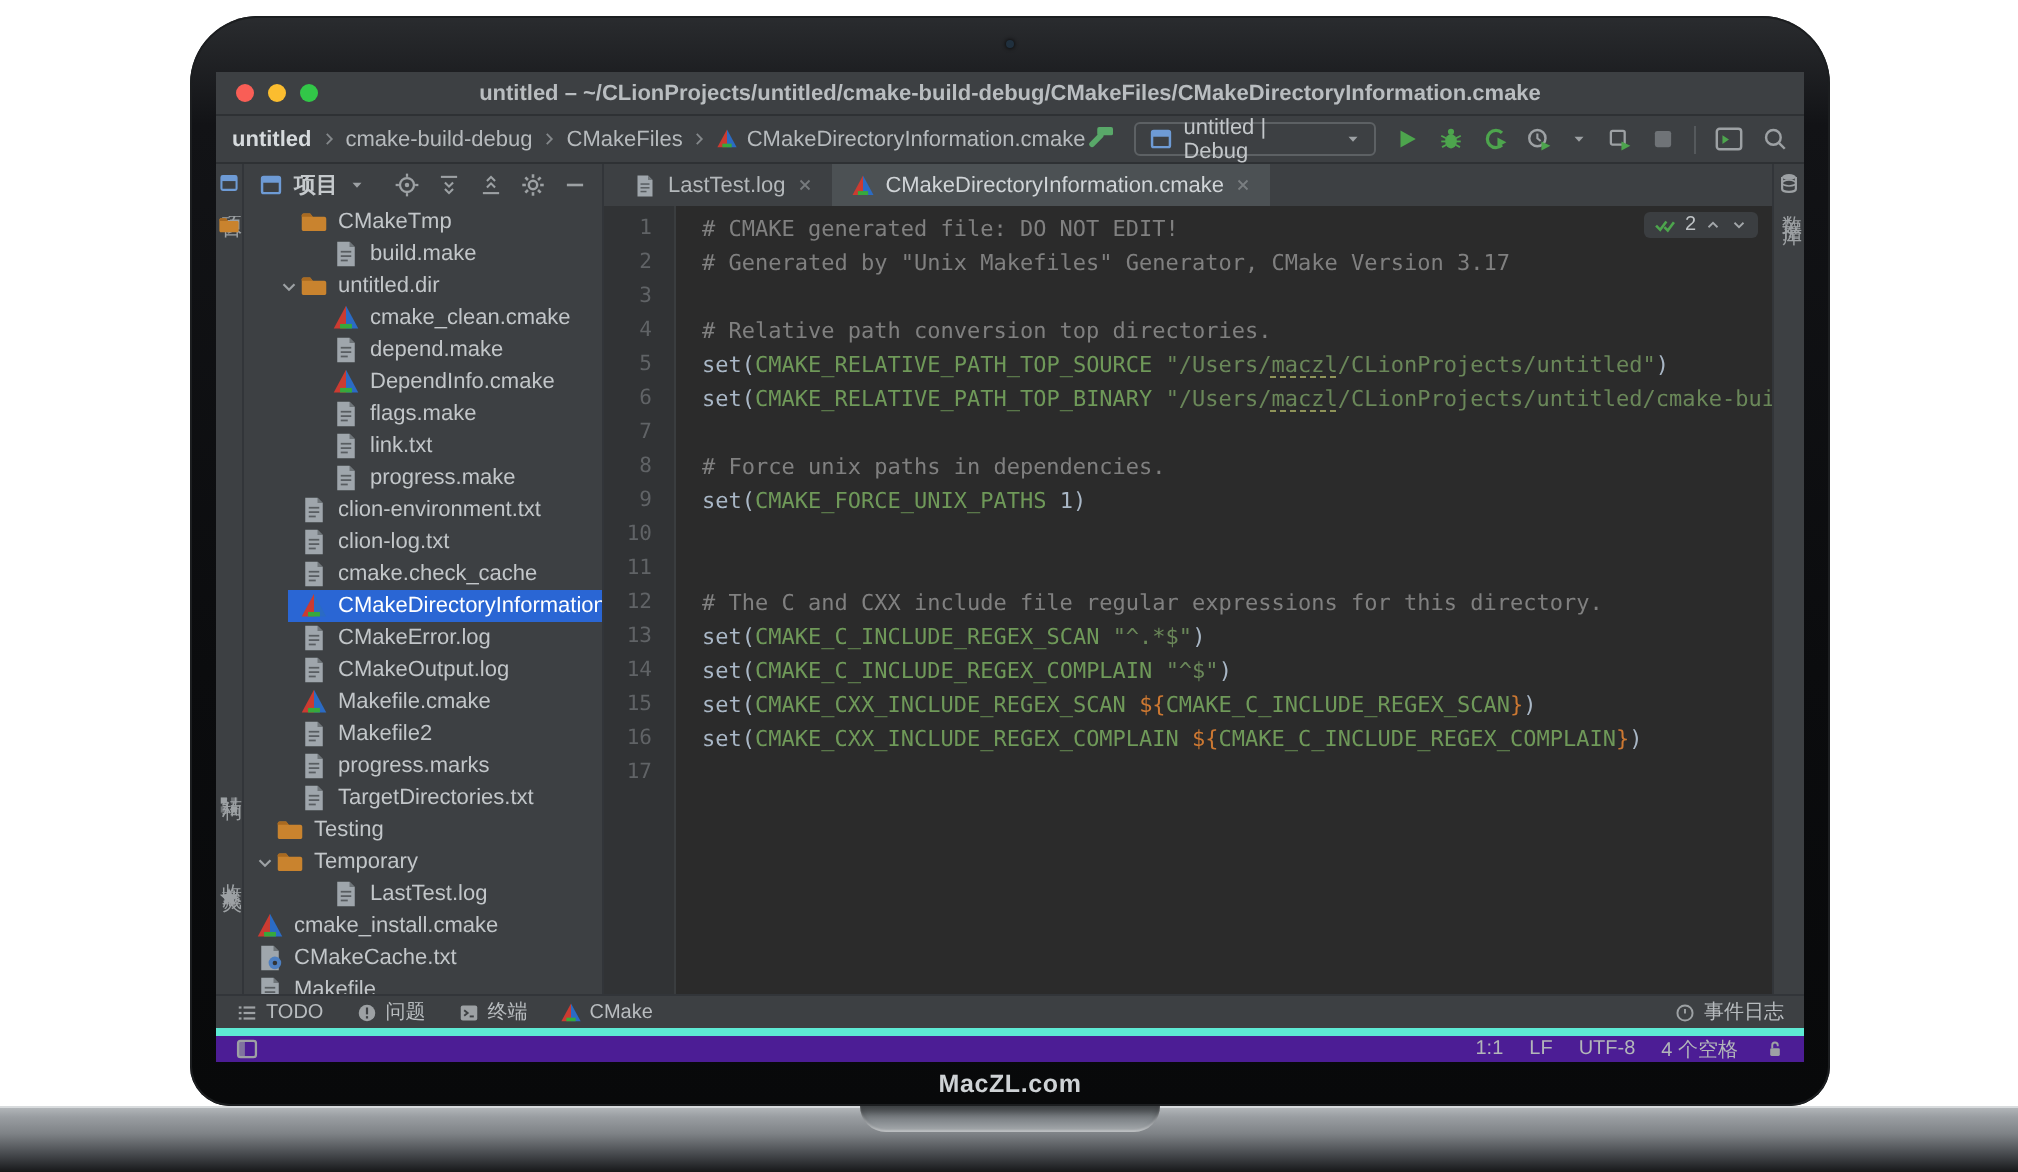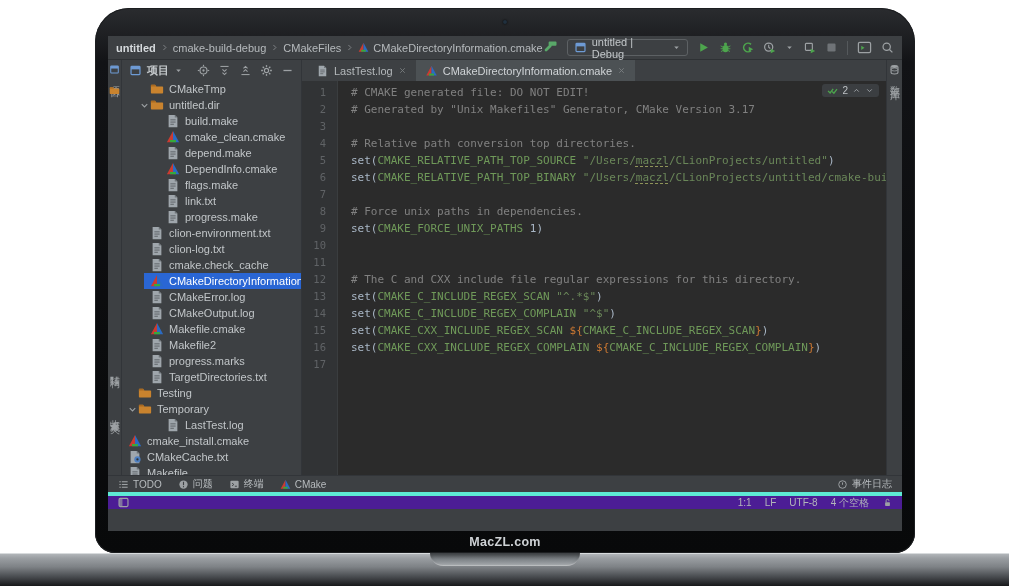--- a/index.html
+++ b/index.html
@@ -107,20 +107,28 @@
   .i15{width:15px;height:15px}
 </style>
 </head>
 <body>
 
 <div class="laptop">
   <div class="camera"></div>
 
   <div class="screen">
 
+    <div class="titlebar">
+      <div class="lights">
+        <span class="light l-red"></span>
+        <span class="light l-yellow"></span>
+        <span class="light l-green"></span>
+      </div>
+      <div class="wtitle">untitled – ~/CLionProjects/untitled/cmake-build-debug/CMakeFiles/CMakeDirectoryInformation.cmake</div>
+    </div>
 
     <div class="navbar">
       <div class="crumbs" id="crumbs">
           <span class="crumb first">untitled</span>
           <span class="i i9">
             <svg viewBox="0 0 16 16">
               <path d="M6 3.5l4.5 4.5L6 12.5" fill="none" stroke="#84888b" stroke-width="1.6"></path>
             </svg>
           </span>
           <span class="crumb">cmake-build-debug</span>
@@ -342,45 +350,45 @@
         <div class="tree" id="tree">
             <div class="trow" style="padding-left: 28px;">
               <span class="ticon">
                 <svg viewBox="0 0 16 16">
                   <path d="M1 4.2c0-.6.5-1.1 1.1-1.1h3.7L7.3 5h6.6c.6 0 1.1.5 1.1 1.1v6c0 .6-.5 1.1-1.1 1.1H2.1c-.6 0-1.1-.5-1.1-1.1z" fill="#C9832E"></path>
                   <path d="M1 4.2c0-.6.5-1.1 1.1-1.1h3.7L7.3 5H1z" fill="#A96A21"></path>
                 </svg>
               </span>
               <span class="tlabel">CMakeTmp</span>
             </div>
+            <div class="trow" style="padding-left: 44px;">
+              <span class="ticon">
+                <svg viewBox="0 0 16 16">
+                  <path d="M3 1h7l3 3v11H3z" fill="#9FA6AC"></path>
+                  <path d="M10 1l3 3h-3z" fill="#6E7478"></path>
+                  <rect x="5" y="6.2" width="6" height="1" fill="#585d61"></rect>
+                  <rect x="5" y="8.7" width="6" height="1" fill="#585d61"></rect>
+                  <rect x="5" y="11.2" width="4" height="1" fill="#585d61"></rect>
+                </svg>
+              </span>
+              <span class="tlabel">build.make</span>
+            </div>
             <div class="trow" style="padding-left: 17px;">
               <span class="chev i i9">
                 <svg viewBox="0 0 16 16">
                   <path d="M4 6l4 4 4-4" fill="none" stroke="#9da1a4" stroke-width="1.6"></path>
                 </svg>
               </span>
               <span class="ticon">
                 <svg viewBox="0 0 16 16">
                   <path d="M1 4.2c0-.6.5-1.1 1.1-1.1h3.7L7.3 5h6.6c.6 0 1.1.5 1.1 1.1v6c0 .6-.5 1.1-1.1 1.1H2.1c-.6 0-1.1-.5-1.1-1.1z" fill="#C9832E"></path>
                   <path d="M1 4.2c0-.6.5-1.1 1.1-1.1h3.7L7.3 5H1z" fill="#A96A21"></path>
                 </svg>
               </span>
               <span class="tlabel">untitled.dir</span>
-            </div>
-            <div class="trow" style="padding-left: 44px;">
-              <span class="ticon">
-                <svg viewBox="0 0 16 16">
-                  <path d="M3 1h7l3 3v11H3z" fill="#9FA6AC"></path>
-                  <path d="M10 1l3 3h-3z" fill="#6E7478"></path>
-                  <rect x="5" y="6.2" width="6" height="1" fill="#585d61"></rect>
-                  <rect x="5" y="8.7" width="6" height="1" fill="#585d61"></rect>
-                  <rect x="5" y="11.2" width="4" height="1" fill="#585d61"></rect>
-                </svg>
-              </span>
-              <span class="tlabel">build.make</span>
             </div>
             <div class="trow" style="padding-left: 44px;">
               <span class="ticon">
                 <svg viewBox="0 0 16 16">
                   <polygon points="8,1 1,14 8,14" fill="#CB3B31"></polygon>
                   <polygon points="8,1 15,14 8,14" fill="#2B6BC4"></polygon>
                   <rect x="4.6" y="11.4" width="6.8" height="2.6" fill="#37A93C"></rect>
                 </svg>
               </span>
               <span class="tlabel">cmake_clean.cmake</span>

